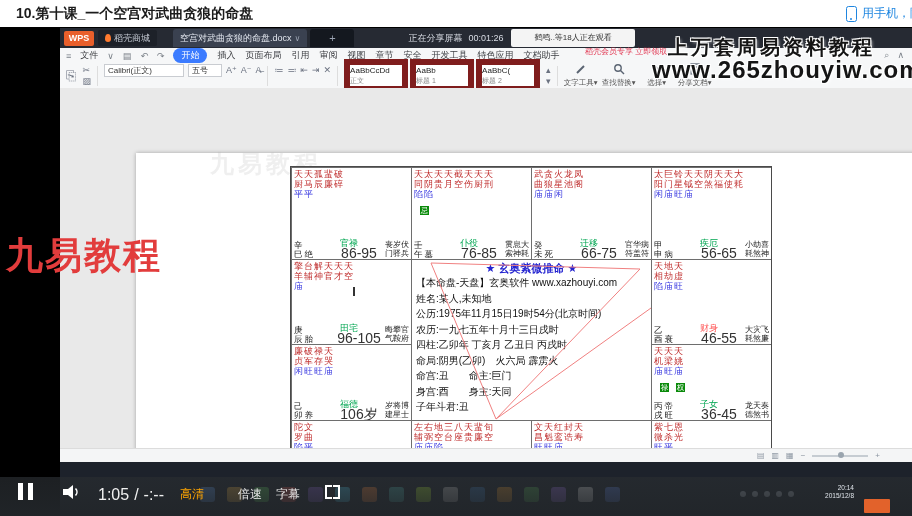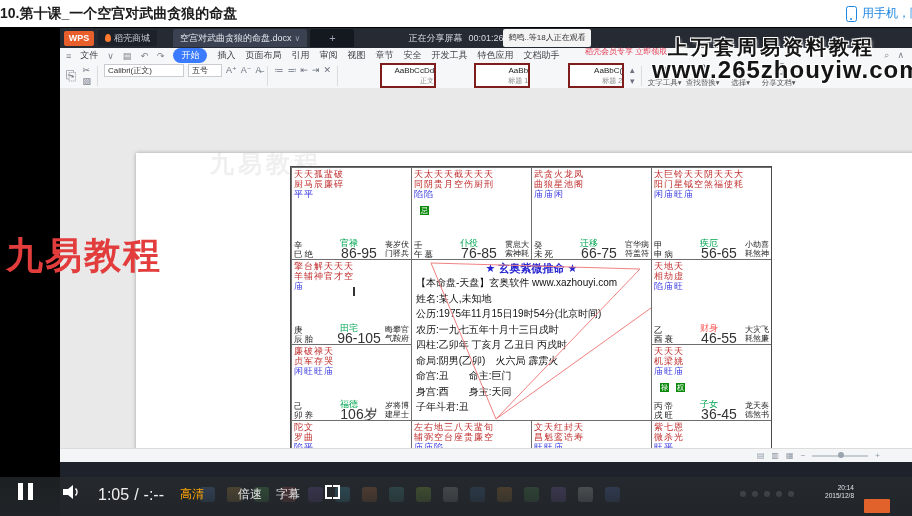--- a/index.html
+++ b/index.html
@@ -2,42 +2,42 @@
 <html><head>
 <meta charset="utf-8">
 <style>
   html,body{margin:0;padding:0;background:#000;}
   #app{position:relative;width:912px;height:516px;overflow:hidden;
        font-family:"Liberation Sans","DejaVu Sans",sans-serif;background:#000;}
   .abs{position:absolute;}
 
   
   #topbar{left:0;top:0;width:912px;height:27px;background:#fff;border-bottom:1px solid #ececec;overflow:hidden;}
-  #page-title{left:0;top:0;line-height:27px;font-size:14px;font-weight:bold;color:#1c1c1c;white-space:nowrap;}
+  #page-title{left:16px;top:0;line-height:27px;font-size:14px;font-weight:bold;color:#1c1c1c;white-space:nowrap;}
   #phone-wrap{right:-34px;top:0;height:27px;display:flex;align-items:center;gap:5px;color:#1f86e0;font-size:12px;white-space:nowrap;}
   #phone-icon{width:9px;height:14px;border:1.5px solid #1f86e0;border-radius:2.5px;position:relative;}
   #phone-icon:after{content:"";position:absolute;left:2.5px;bottom:1px;width:2px;height:2px;background:#1f86e0;border-radius:50%;}
 
   
   #video{left:0;top:27px;width:912px;height:489px;background:#000;}
 
   
   #wps-titlebar{left:60px;top:1px;width:852px;height:20px;background:#262a33;display:flex;align-items:center;}
   #wps-logo{margin-left:4px;width:30px;height:15px;background:#e95f2b;color:#fff;font-size:9px;font-weight:bold;
             text-align:center;line-height:15px;border-radius:2px;}
   .tab{height:16px;display:flex;align-items:center;padding:0 7px;font-size:9px;color:#c7ccd6;gap:3px;}
   #tab-shop{background:#1d2129;margin-left:4px;border-radius:2px;}
   #flame-icon{width:6px;height:8px;background:#ff7a2f;border-radius:50% 50% 50% 50%/60% 60% 40% 40%;}
   #tab-doc{background:#3a4150;height:18px;border-radius:3px 3px 0 0;margin-left:16px;color:#e3e7ef;max-width:180px;}
   #tab-doc .cl{color:#9aa2b1;font-size:8px;}
   #plus-tab{width:44px;height:18px;background:#14181f;color:#9aa2b1;text-align:center;line-height:18px;font-size:11px;margin-left:3px;border-radius:3px 3px 0 0;}
   #share-status{margin-left:54px;font-size:9px;color:#d8dce4;white-space:nowrap;}
   #share-time{margin-left:6px;font-size:9px;color:#d8dce4;}
-  #viewers-box{height:18px;background:#f4f4f4;border-radius:2px;color:#333;
-               font-size:8px;line-height:18px;padding:0 5px;white-space:nowrap;max-width:92px;overflow:hidden;}
+  #viewers-box{margin-left:8px;height:18px;background:#f4f4f4;border-radius:2px;color:#333;
+               font-size:8px;line-height:18px;padding:0 23px;white-space:nowrap;max-width:92px;overflow:hidden;}
   #promo{left:585px;top:19px;font-size:8px;color:#e23b55;white-space:nowrap;z-index:3;}
 
   
   #menubar{left:60px;top:21px;width:852px;height:15px;background:#f6f7f8;display:flex;align-items:center;
            font-size:9px;color:#444;gap:9px;padding-left:6px;box-sizing:border-box;}
   .glyph{color:#7a8088;font-size:9px;}
   #menu-items{display:flex;gap:10px;align-items:center;}
   .menu-item{color:#3d3f43;cursor:default;white-space:nowrap;}
   .menu-item.active{background:#3b7bff;color:#fff;border-radius:8px;padding:1px 8px;}
   #menubar-right{position:absolute;right:8px;display:flex;gap:8px;color:#98a0aa;}
@@ -45,21 +45,21 @@
   
   #toolbar{left:60px;top:36px;width:852px;height:26px;background:#f6f7f8;border-bottom:1px solid #d9dbde;
            display:flex;align-items:center;gap:6px;padding:0 6px;box-sizing:border-box;}
   .sep{width:1px;height:20px;background:#ddd;}
   .tgl{color:#6b7280;font-size:9px;}
   .col2{display:flex;flex-direction:column;gap:1px;}
   .row2{display:flex;gap:4px;align-items:center;margin-top:40px;}
   .fbox{background:#fff;border:1px solid #c9ccd1;height:11px;font-size:8px;color:#333;line-height:11px;padding:0 3px;white-space:nowrap;}
   #font-name{width:72px;}
   #font-size{width:26px;}
-  .stylecard{background:#fff;border:2px solid #7f1d1d;width:52px;height:21px;text-align:right;overflow:hidden;margin-left:36px;}
+  .stylecard{background:#fff;border:6px solid #7f1d1d;width:52px;height:21px;text-align:left;overflow:hidden;}
   .stylecard .sample{font-size:8px;color:#222;line-height:11px;white-space:nowrap;}
   .stylecard .slabel{font-size:7px;color:#888;line-height:9px;}
   #style-cards{display:flex;gap:2px;}
   .toolbtn{display:flex;flex-direction:column;align-items:center;gap:1px;font-size:7.5px;color:#555;width:34px;}
   #tool-buttons{display:flex;gap:4px;}
 
   
   #docarea{left:60px;top:61px;width:852px;height:360px;background:#e9e9e9;}
   #docpage{left:76px;top:65px;width:810px;height:356px;background:#fff;box-shadow:0 0 4px rgba(0,0,0,.3);}
   #ghost-wm{left:150px;top:60px;font-size:24px;font-weight:bold;color:rgba(180,180,180,.22);letter-spacing:4px;}

